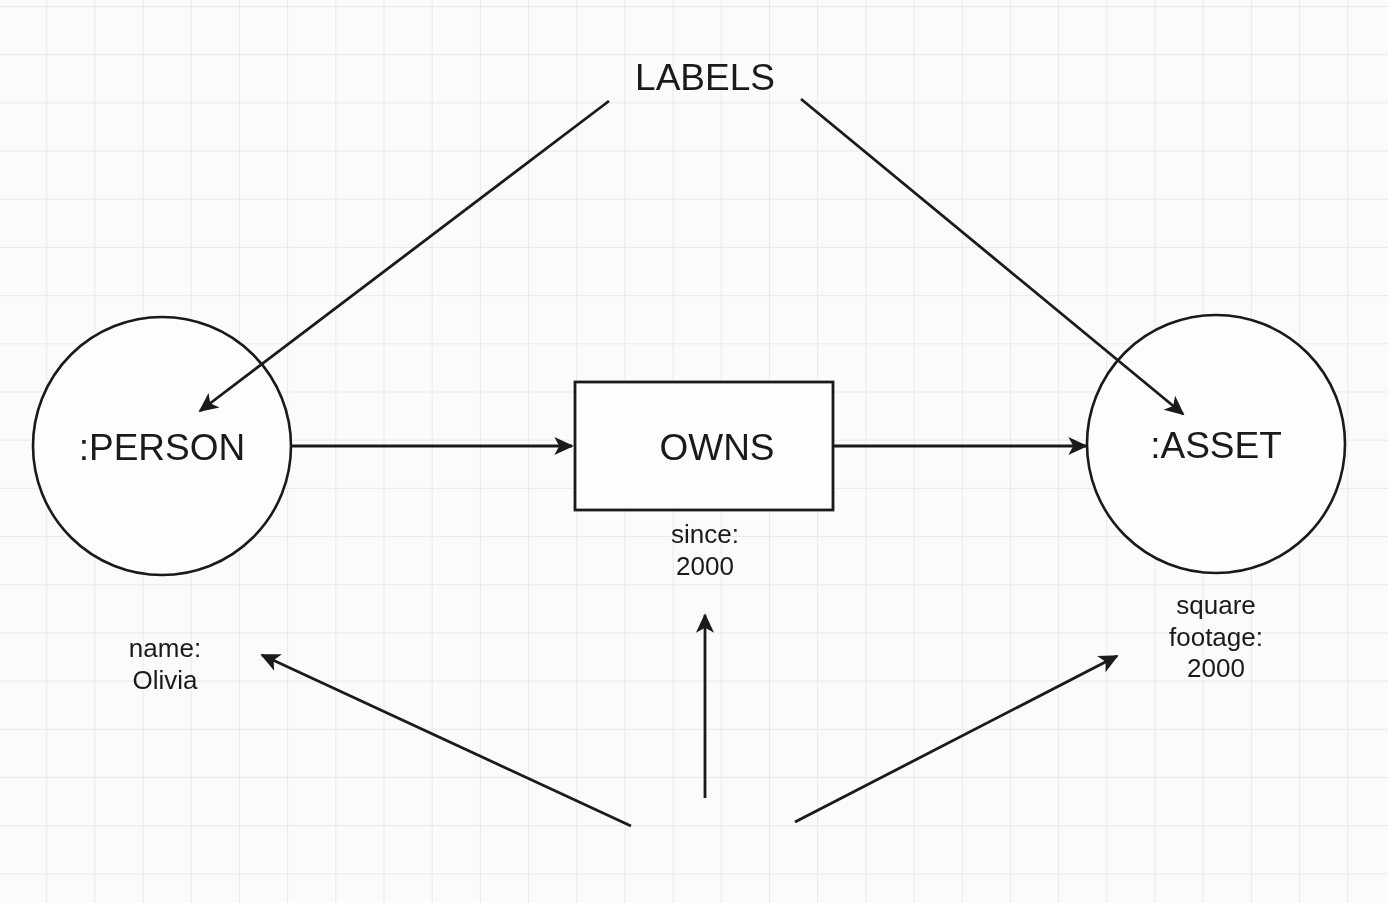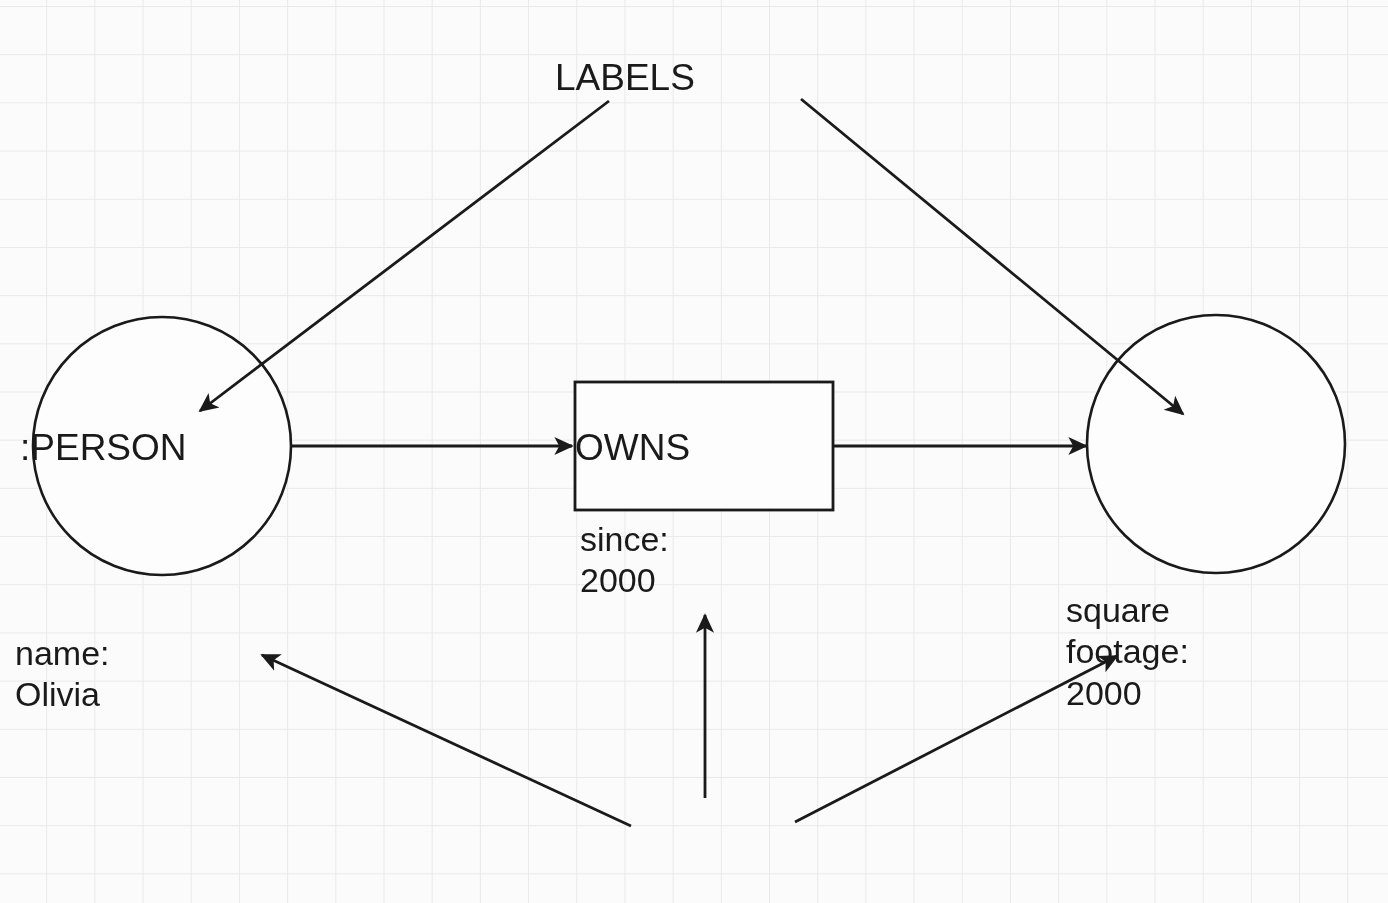--- a/index.html
+++ b/index.html
@@ -24,32 +24,33 @@
   #vector-layer {
     position: absolute;
     left: 0;
     top: 0;
     width: 1388px;
     height: 903px;
   }
   .diagram-text {
     position: absolute;
     color: #1a1a1a;
+    text-align: center;
     line-height: 1.22;
     white-space: pre-line;
     font-family: "Liberation Sans", sans-serif;
     user-select: none;
   }
   .node-label { font-size: 37px; }
   .rel-label  { font-size: 37px; }
   .legend     { font-size: 37px; }
-  .prop-label { font-size: 34px; }
+  .prop-label { font-size: 26px; }
 
   
-  #label-person   { left:  20px; top: 425px; width: 300px; }
+  #label-person   { left:  12px; top: 425px; width: 300px; }
   #label-owns     { left: 575px; top: 425px; width: 284px; }
   #label-asset    { left: 1066px; top: 423px; width: 300px; }
   #label-labels   { left: 555px; top:  55px; width: 300px; }
   #label-props    { left: 555px; top: 824px; width: 300px; }
   #prop-person    { left:  15px; top: 613px; width: 300px; margin-top: 20px; }
   #prop-owns      { left: 580px; top: 519px; width: 250px; }
   #prop-asset     { left: 1066px; top: 590px; width: 300px; }
 </style>
 </head>
 <body>
@@ -83,20 +84,21 @@
 
     <line x1="795" y1="822" x2="1117" y2="656" stroke="#1a1a1a" stroke-width="2.8" marker-end="url(#arrowhead)"></line>
   </svg>
 
   <div class="diagram-text legend" id="label-labels">LABELS</div>
 
   <div class="diagram-text node-label" id="label-person">:PERSON</div>
 
   <div class="diagram-text rel-label" id="label-owns">OWNS</div>
 
+  <div class="diagram-text node-label" id="label-asset">:ASSET</div>
 
   <div class="diagram-text prop-label" id="prop-person">name:
 Olivia</div>
 
   <div class="diagram-text prop-label" id="prop-owns">since:
 2000</div>
 
   <div class="diagram-text prop-label" id="prop-asset">square
 footage:
 2000</div>

